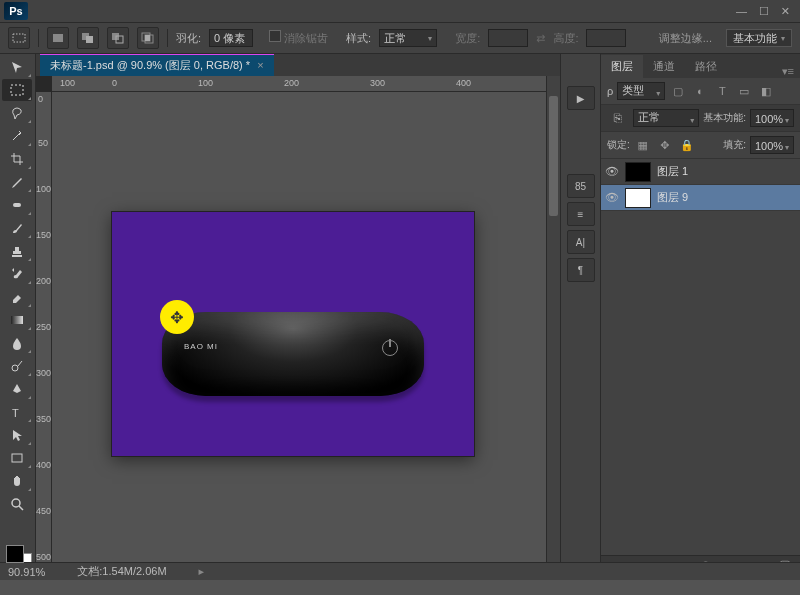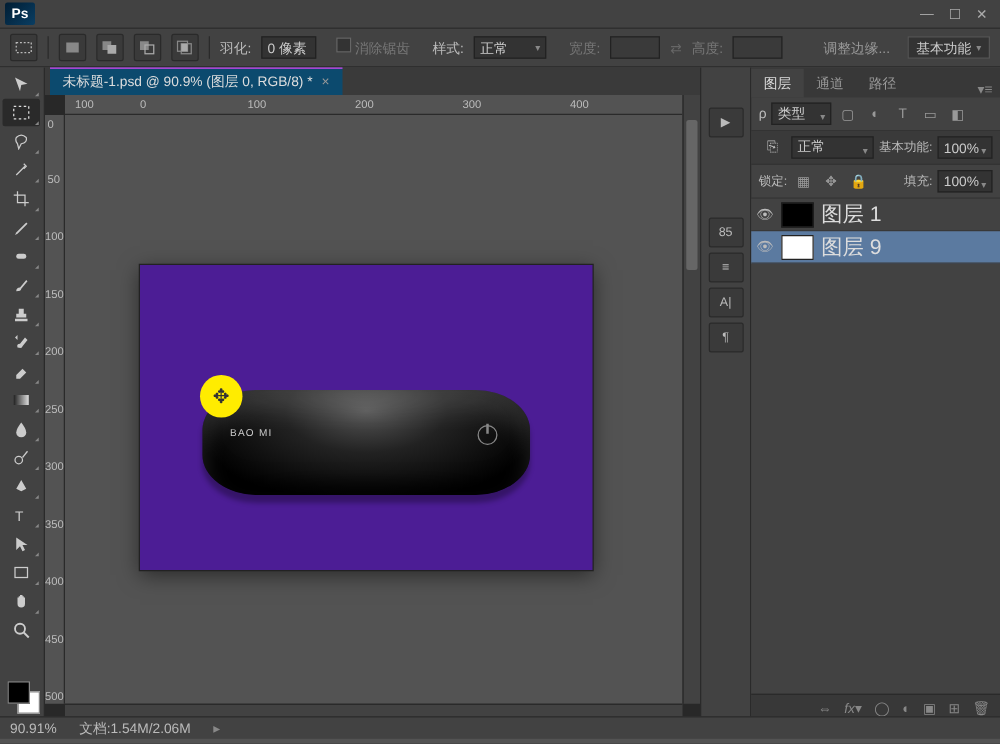--- a/index.html
+++ b/index.html
@@ -53,23 +53,23 @@
 .panel-row{display:flex;align-items:center;gap:4px;padding:4px 6px;border-bottom:1px solid #333}
 .dd{background:#333;border:1px solid #222;padding:1px 4px;height:18px;display:flex;align-items:flex-end;justify-content:space-between;color:#ccc}
 .dd:after{content:"▾";font-size:8px;color:#888}
 .panel-icon{width:18px;height:18px;display:flex;align-items:center;justify-content:center;color:#999}
 .layerlist{flex:1;background:#424242}
 .layer{display:flex;align-items:center;height:26px;border-bottom:1px solid #383838;padding:0 4px;gap:6px}
 .layer.sel{background:#5b7aa0}
 .eye{width:14px;text-align:center;color:#bbb}
 .thumb-l{width:26px;height:20px;background:#fff;border:1px solid #222}
 .thumb-l.dark{background:#000}
-.lname{color:#ddd;font-size:17px}
+.lname{color:#ddd;font-size:11px}
 .lpanel-foot{height:22px;background:#383838;display:flex;align-items:center;justify-content:flex-end;gap:10px;padding:0 8px;color:#888;border-top:1px solid #2a2a2a}
-.statusbar{position:absolute;left:0;right:0;bottom:4px;height:18px;background:#424242;border-top:1px solid #2a2a2a;display:flex;align-items:center;padding:0 8px;color:#bbb;font-size:11px;gap:18px}
+.statusbar{position:absolute;left:0;right:0;bottom:15px;height:18px;background:#424242;border-top:1px solid #2a2a2a;display:flex;align-items:center;padding:0 8px;color:#bbb;font-size:11px;gap:32px}
 .rt-dd{background:#333;color:#ccc;padding:1px 6px;height:18px;display:flex;align-items:center;border:1px solid #555;font-size:11px}
 .rt-dd:after{content:" ▾";font-size:8px;color:#888;margin-left:4px}
 svg{display:block}
 </style>
 </head>
 <body>
 
 <div class="titlebar">
   <div class="logo">Ps</div>
   <div class="winbtns">

